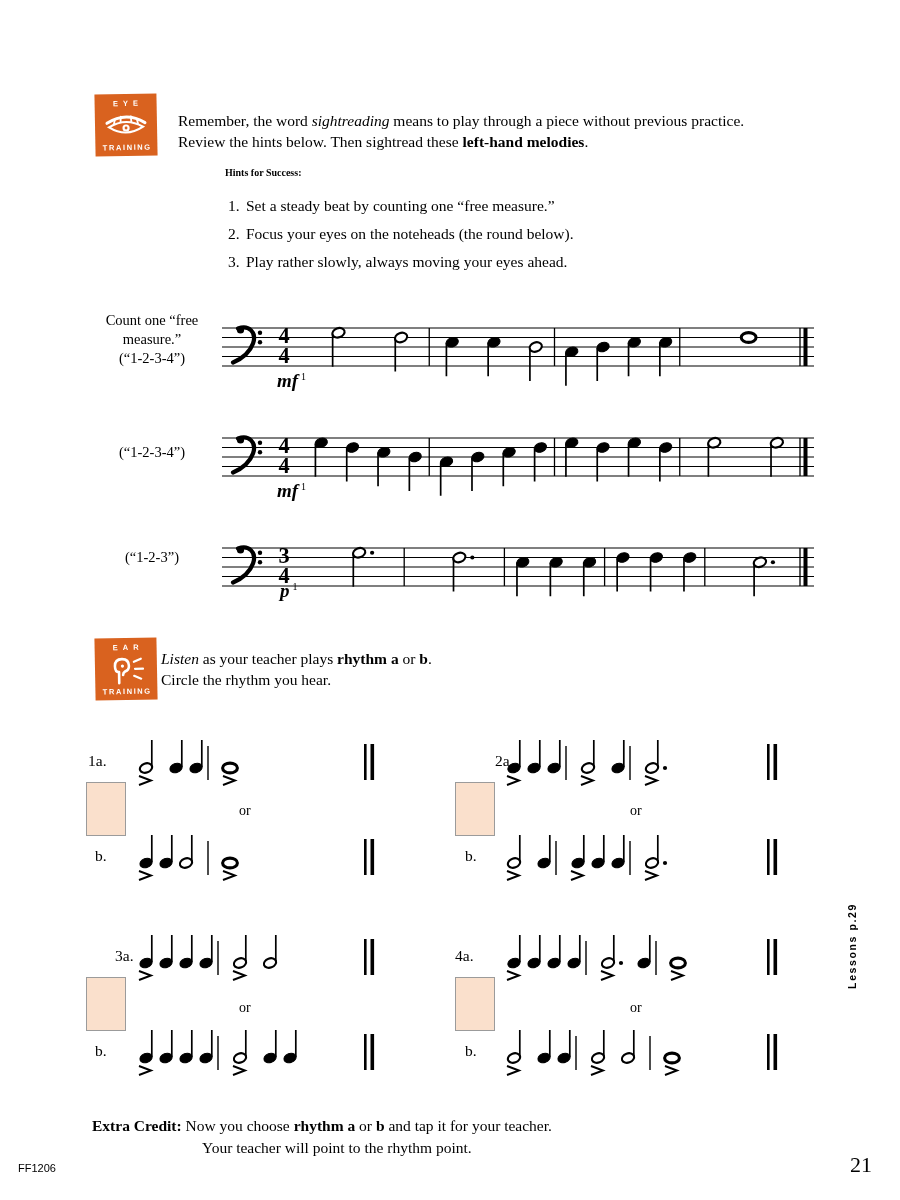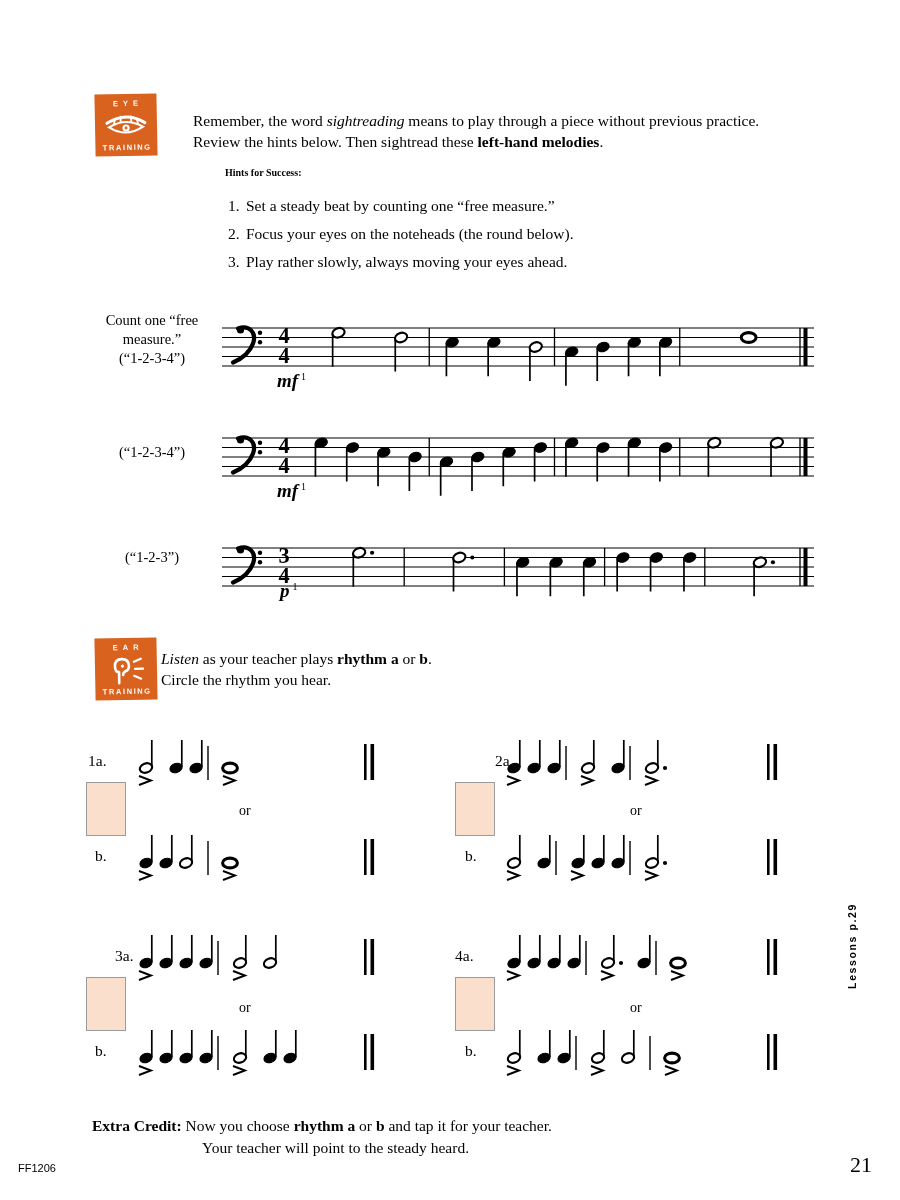--- a/index.html
+++ b/index.html
@@ -160,21 +160,21 @@
       <circle cx="31" cy="19" r="1.4" fill="#D9621F"></circle>
       <line x1="20" y1="10" x2="19" y2="15" stroke="#ffffff" stroke-width="1.8" stroke-linecap="round"></line>
       <line x1="26" y1="7.5" x2="25.6" y2="13" stroke="#ffffff" stroke-width="1.8" stroke-linecap="round"></line>
       <line x1="36" y1="7.5" x2="36.4" y2="13" stroke="#ffffff" stroke-width="1.8" stroke-linecap="round"></line>
       <line x1="42" y1="10" x2="43" y2="15" stroke="#ffffff" stroke-width="1.8" stroke-linecap="round"></line>
     </svg>
   </div>
   <div class="badge-bottom">TRAINING</div>
 </div>
 
-<div class="para" style="left:178px; top:110px; width:690px;margin-left:15px;">
+<div class="para" style="left:178px; top:110px; width:690px;">
   <div><span>Remember, the word </span><span class="i">sightreading</span><span> means to play through a piece without previous practice.</span></div>
   <div><span>Review the hints below. Then sightread these </span><span class="b">left-hand melodies</span><span>.</span></div>
 </div>
 
 <div class="hints-title" style="left:225px; top:167px;">Hints for Success:</div>
 
 <div class="hint-row" style="left:228px; top:197px;">
   <span class="hint-num">1.</span>
   <span>Set a steady beat by counting one “free measure.”</span>
 </div>
@@ -523,18 +523,18 @@
       <line x1="135.8" y1="27" x2="135.8" y2="-4" stroke="#000" stroke-width="1.7"></line>
       <line x1="152" y1="6" x2="152" y2="40" stroke="#000" stroke-width="1.4"></line>
       <ellipse cx="174" cy="28" rx="7.4" ry="4.9" fill="#fff" stroke="#000" stroke-width="3.1"></ellipse>
       <path d="M 167 36 L 179 40.5 L 167 45" fill="none" stroke="#000" stroke-width="1.9" stroke-linejoin="miter"></path>
       <rect x="269" y="4" width="2.6" height="36" fill="#000"></rect>
       <rect x="275.5" y="4" width="3.6" height="36" fill="#000"></rect>
     </svg></div>
 
 <div class="extra" style="left:92px; top:1115px; width:700px;">
   <div><span class="b">Extra Credit:</span><span> Now you choose </span><span class="b">rhythm a</span><span> or </span><span class="b">b</span><span> and tap it for your teacher.</span></div>
-  <div style="padding-left:110px;">Your teacher will point to the steady heard.</div>
+  <div style="padding-left:110px;">Your teacher will point to the rhythm point.</div>
 </div>
 
 <div class="footer-left">FF1206</div>
 <div class="page-num">21</div>
 <div class="side-note">Lessons p.29</div>
 
 </body></html>

